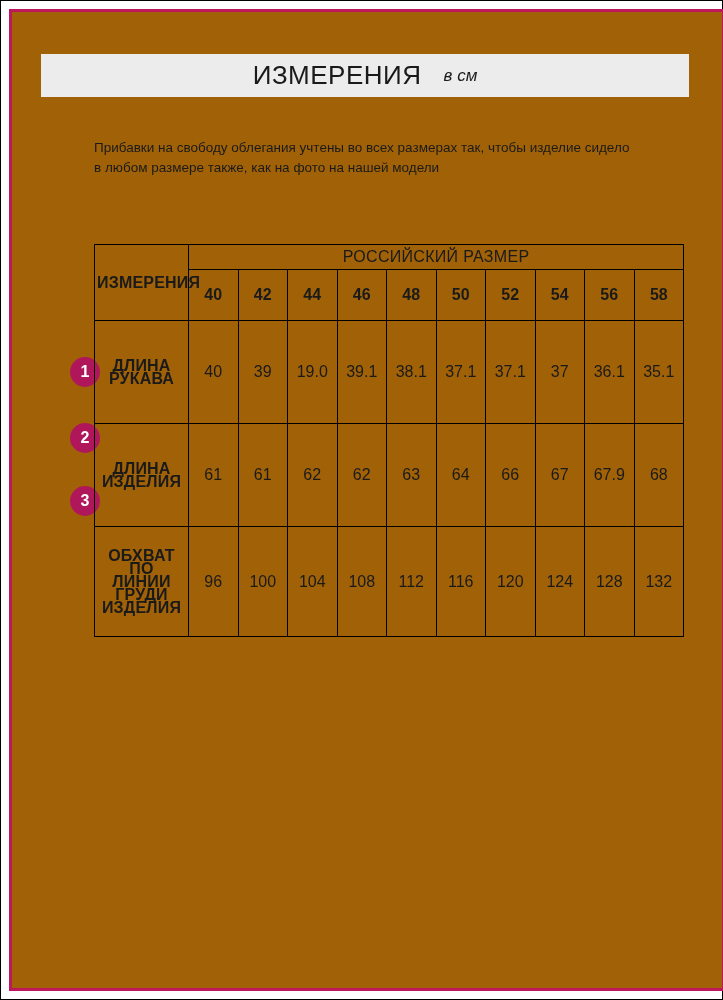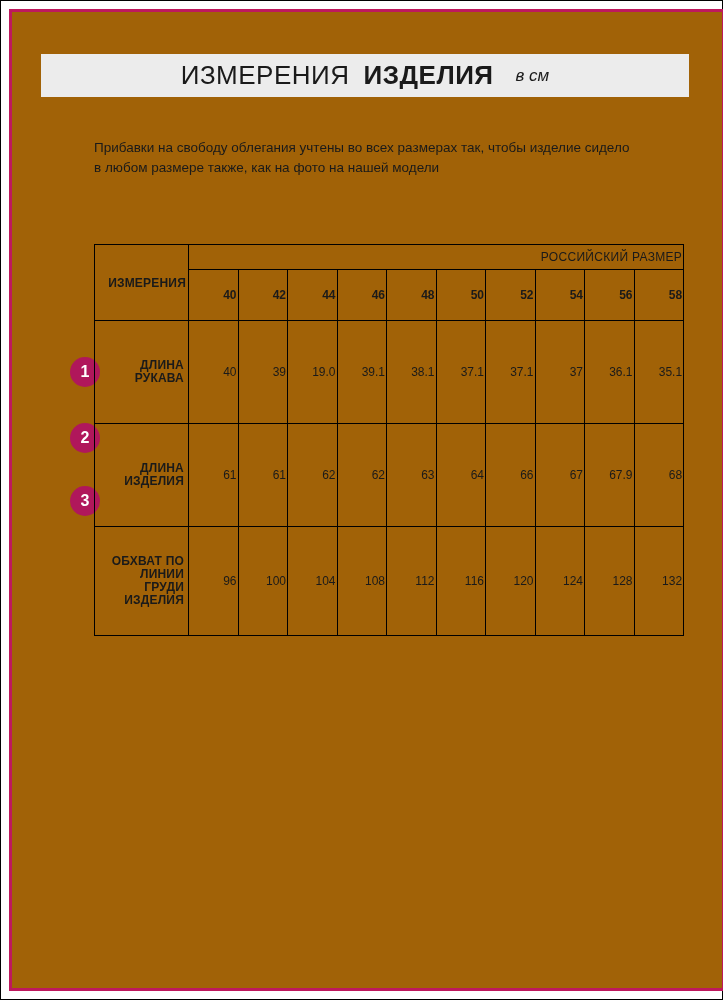--- a/index.html
+++ b/index.html
@@ -100,23 +100,23 @@
     width: 540px;
   }
   table.size-table {
     border-collapse: collapse;
     width: 540px;
     table-layout: fixed;
   }
   table.size-table th,
   table.size-table td {
     border: 1px solid #000000;
-    text-align: right;
+    text-align: center;
     vertical-align: middle;
-    font-size: 12px;
+    font-size: 16px;
     color: #1a1a1a;
   }
   .col-label { width: 94px; }
   .col-size { width: 49.5px; }
 
   .hdr-rus {
     height: 22px;
     font-size: 11px;
     font-weight: normal;
     letter-spacing: 0.3px;
@@ -181,21 +181,20 @@
 </style>
 </head>
 <body>
 
 <div class="page">
   <div class="inner">
 
     <div class="title-band"></div>
     <div class="title-text">
       <span class="title-light">ИЗМЕРЕНИЯ</span>
-      <span class="title-bold">ИЗДЕЛИЯ</span>
       <span class="title-small">в см</span>
     </div>
 
     <div class="lead-note">Прибавки на свободу облегания учтены во всех размерах так, чтобы изделие сидело в любом размере также, как на фото на нашей модели</div>
 
     <div class="bullet b1">1</div>
     <div class="bullet b2">2</div>
     <div class="bullet b3">3</div>
 
     <div class="table-wrap">

